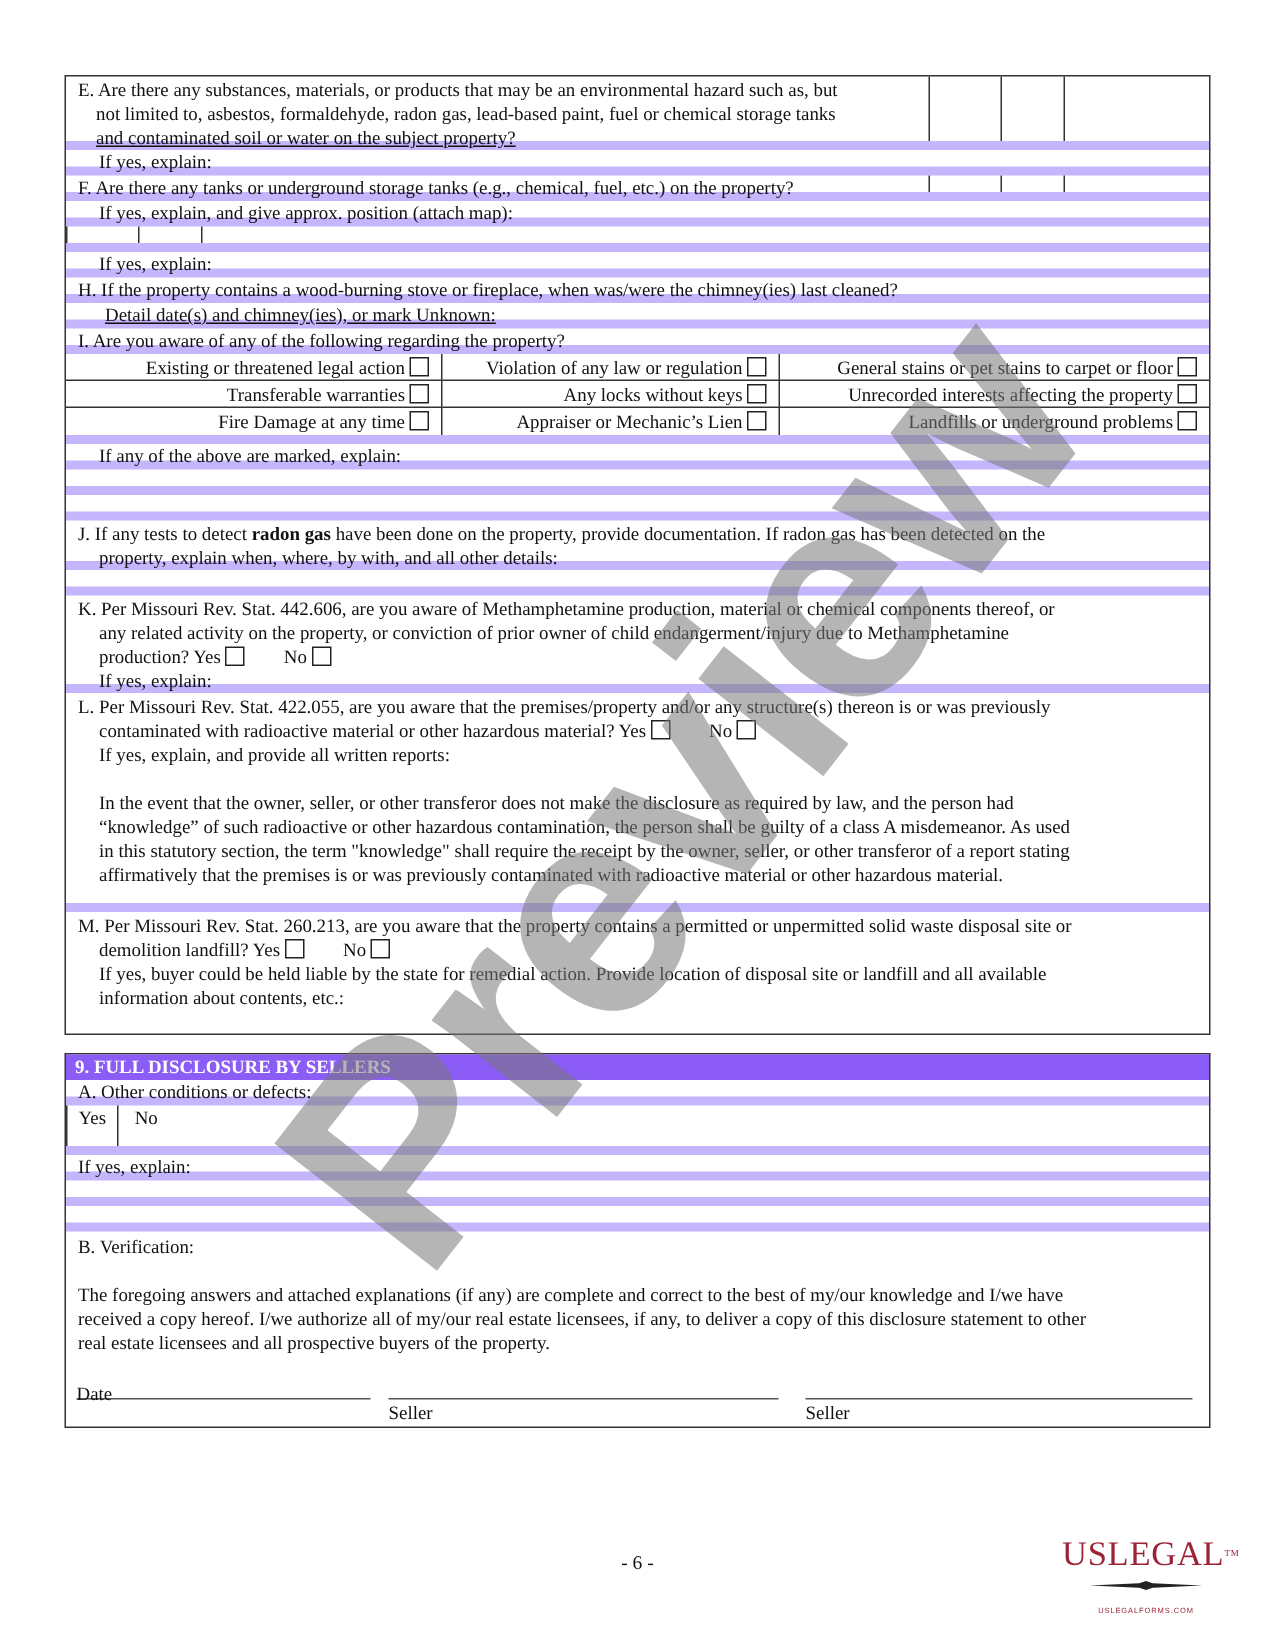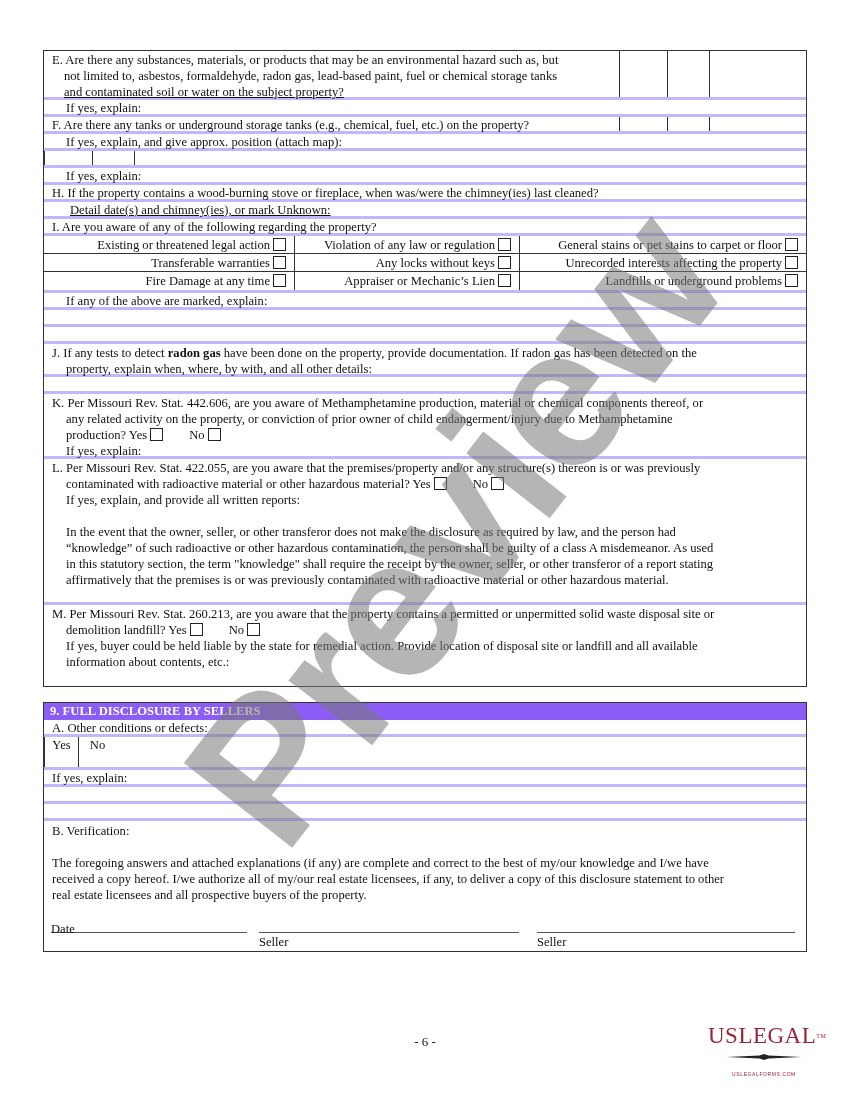--- a/index.html
+++ b/index.html
@@ -1,21 +1,21 @@
 <!DOCTYPE html>
 <html><head>
 <meta charset="utf-8">
 <style>
   html, body { margin: 0; padding: 0; }
   body {
     width: 850px; height: 1100px; background: #ffffff; position: relative; overflow: hidden;
     font-family: "Liberation Serif", "DejaVu Serif", serif; color: #111; font-size: 12.6px; line-height: 16px;
   }
   .form { position: absolute; left: 43px; width: 764px; border: 1px solid #333; box-sizing: border-box; }
-  .row { position: relative; border-bottom: 3px solid #c4b5fd; box-sizing: border-box; }
+  .row { position: relative; border-bottom: 6px solid #c4b5fd; box-sizing: border-box; }
   .row:last-child { border-bottom: none; }
   .txt { padding: 0 0 0 8px; }
   .ind { padding-left: 22px; }
   .ind2 { padding-left: 26px; text-decoration: underline; }
   .cellgrid { display: flex; }
   .cellgrid .q { flex: 1; padding-left: 8px; box-sizing: border-box; }
   .cellgrid .c { border-left: 1px solid #333; box-sizing: border-box; }
   .c1 { width: 48px; } .c2 { width: 42px; } .c3 { width: 97px; }
   .chk { display: inline-block; width: 11px; height: 11px; border: 1px solid #222; vertical-align: -2px; margin-left: 3px; background: #fff; }
   .igrid { display: grid; grid-template-columns: 251px 225px 1fr; }

